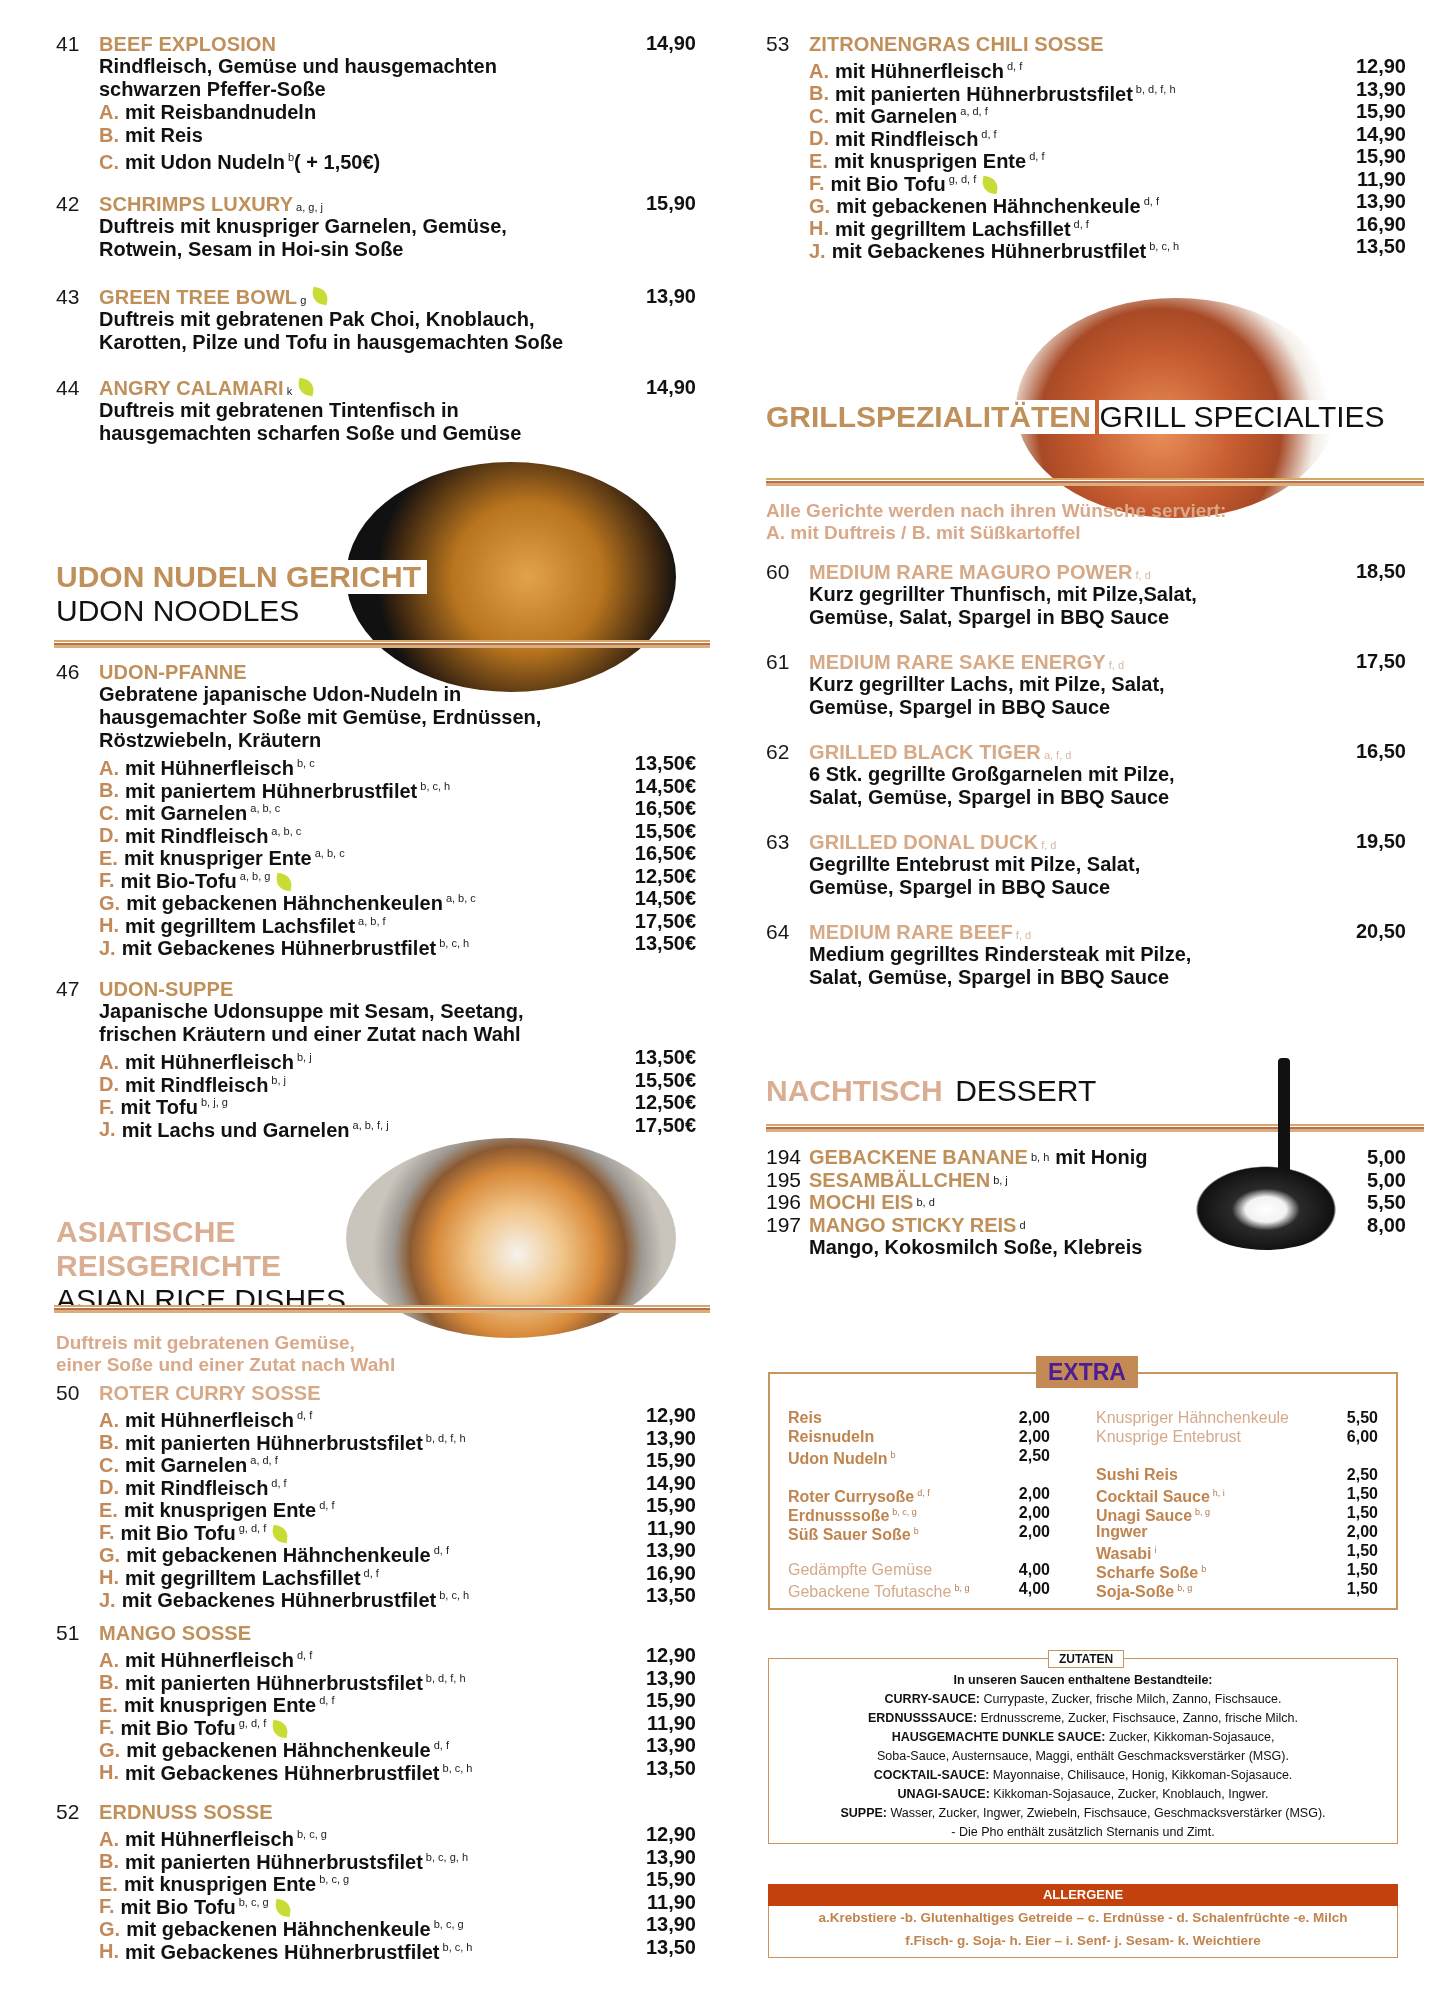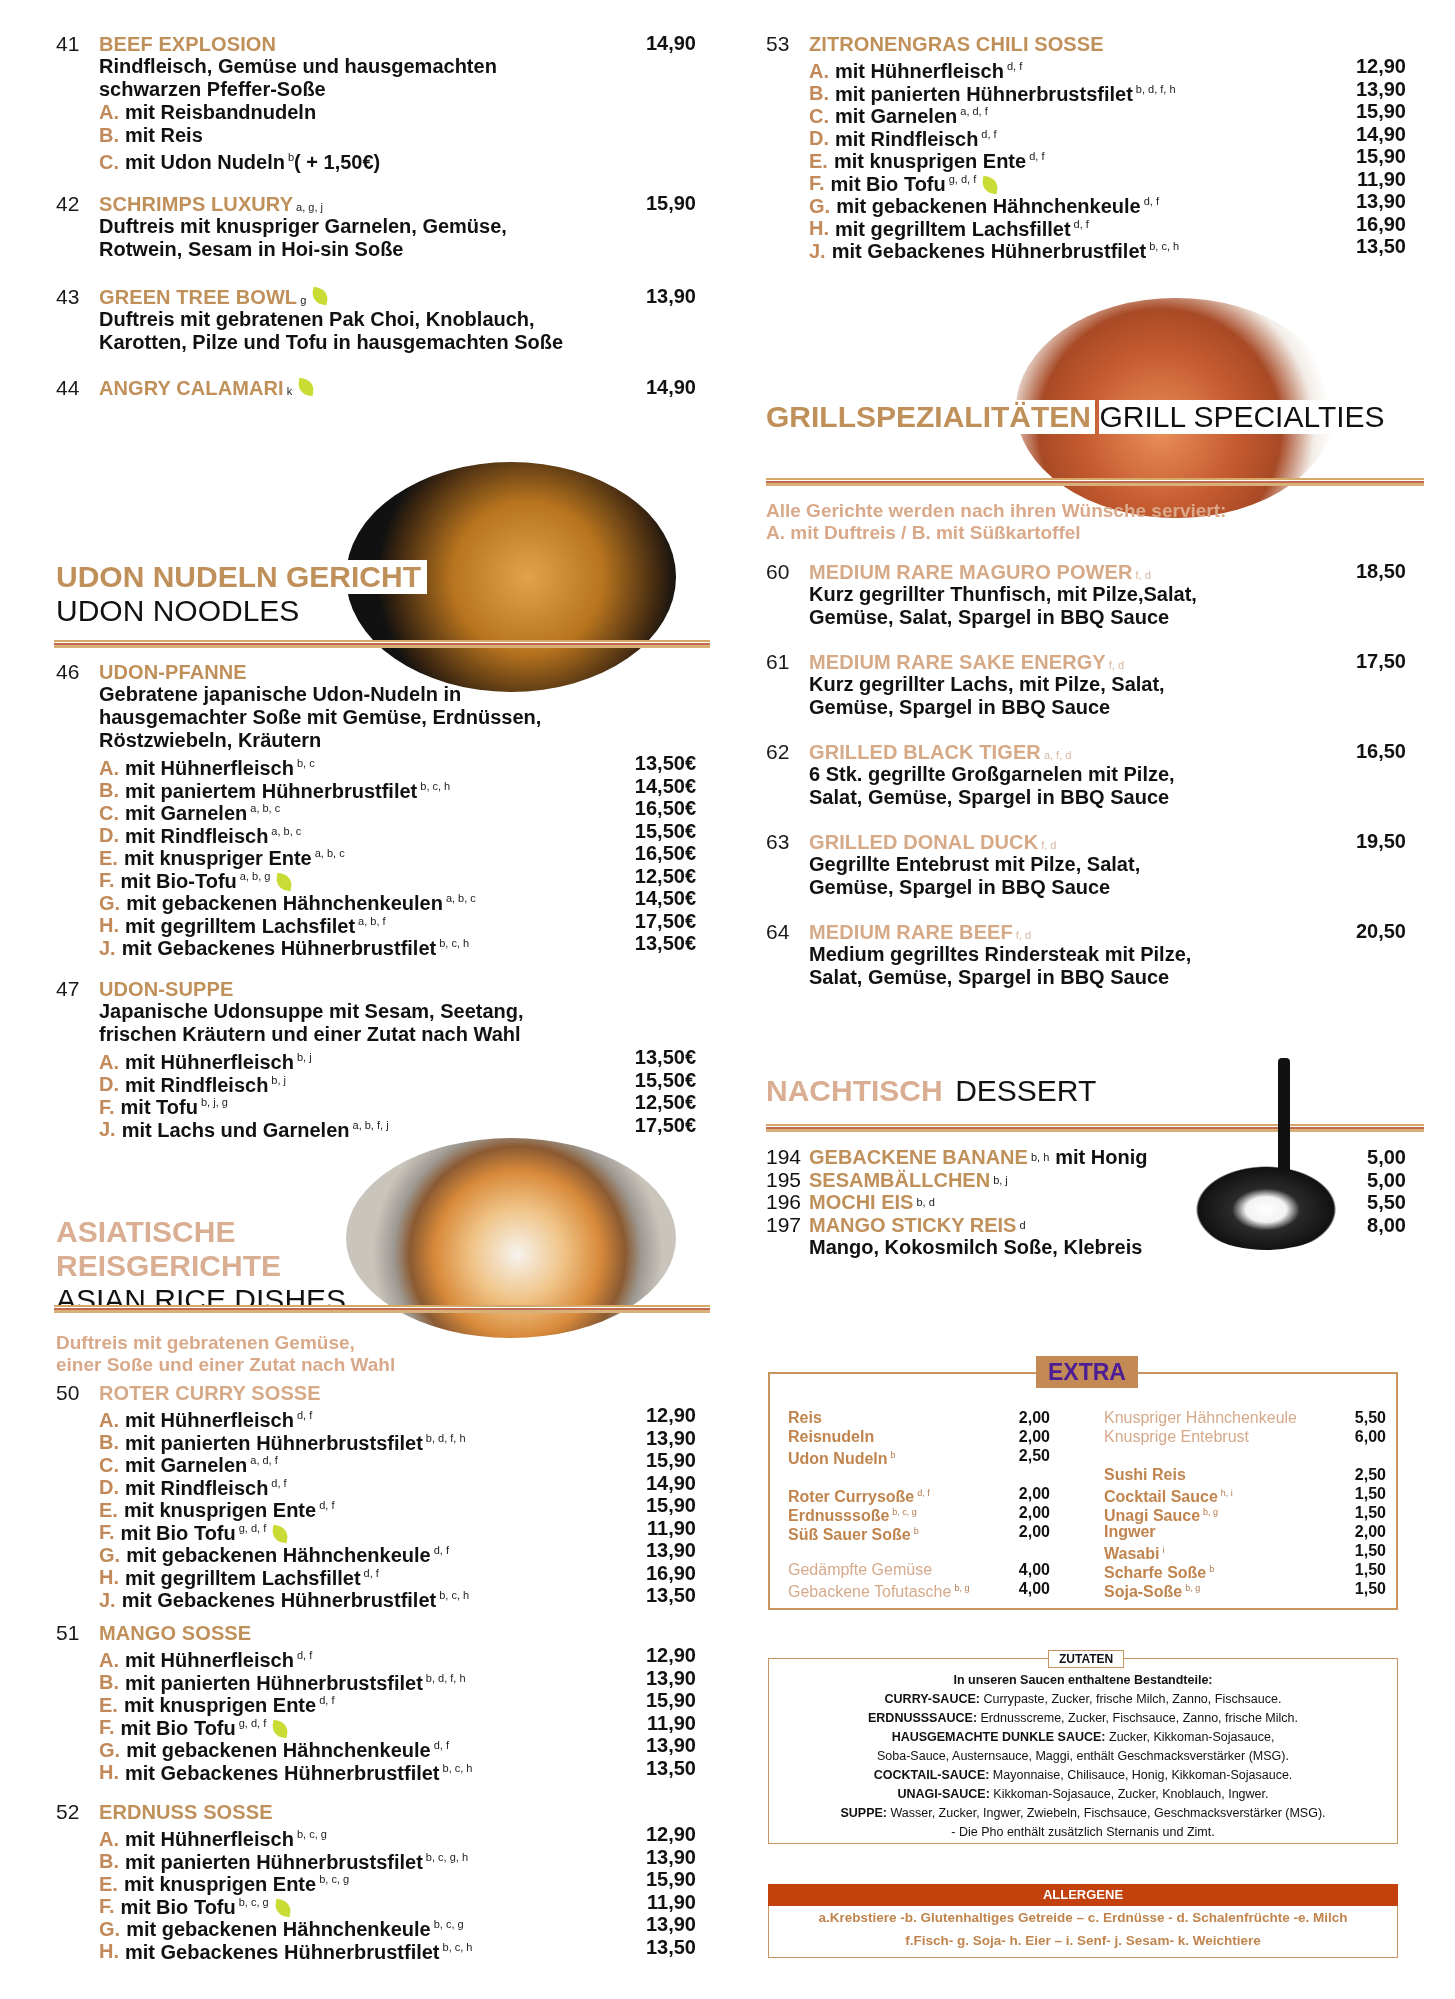--- a/index.html
+++ b/index.html
@@ -117,20 +117,24 @@
   </div>
 
   <div class="item" style="top:376px">
     <div class="item-head">
       <span class="num">44</span>
       <span class="name">ANGRY CALAMARI</span>
       <span class="sup">k</span>
       <span class="leaf"></span>
     </div>
     <span class="price">14,90</span>
+    <div class="desc">
+      <div>Duftreis mit gebratenen Tintenfisch in</div>
+      <div>hausgemachten scharfen Soße und Gemüse</div>
+    </div>
   </div>
 
   <div class="photo photo-udon" style="left:290px; top:462px; width:330px; height:230px;"></div>
   <div class="section-header" style="top:560px">
     <div class="sec-de" style="background:#fff; display:inline-block; padding-right:6px;">UDON NUDELN GERICHT</div>
     <div class="sec-en">UDON NOODLES</div>
   </div>
   <div class="rule" style="top:640px; left:-2px; right:-14px;"></div>
 
   <div class="item" style="top:660px">
@@ -525,21 +529,21 @@
     <div class="extra-row">
         <span><span class="en faded">Gedämpfte Gemüse</span></span>
         <span class="ep">4,00</span>
       </div>
     <div class="extra-row">
         <span><span class="en faded">Gebackene Tofutasche</span><span class="es">b, g</span></span>
         <span class="ep">4,00</span>
       </div>
   </div>
 
-  <div class="extra-col" style="left:330px; top:1408px; width:282px;margin-left:8px;">
+  <div class="extra-col" style="left:330px; top:1408px; width:282px;">
     <div class="extra-row">
         <span><span class="en faded">Knuspriger Hähnchenkeule</span></span>
         <span class="ep">5,50</span>
       </div>
     <div class="extra-row">
         <span><span class="en faded">Knusprige Entebrust</span></span>
         <span class="ep">6,00</span>
       </div>
     <div class="extra-row"></div>
     <div class="extra-row">

